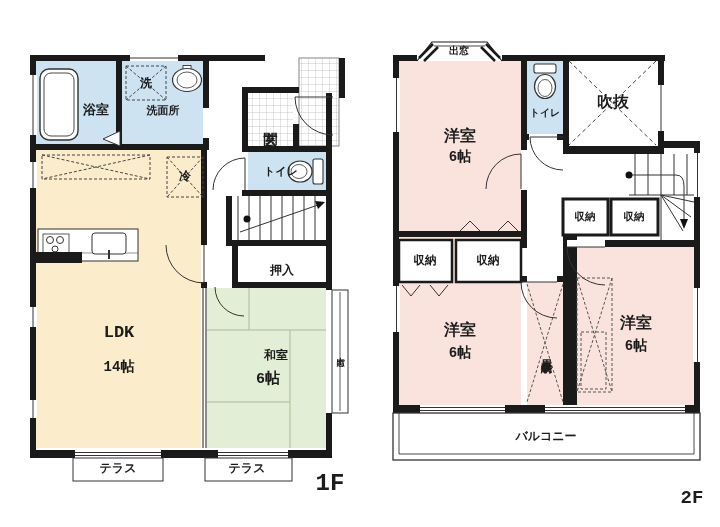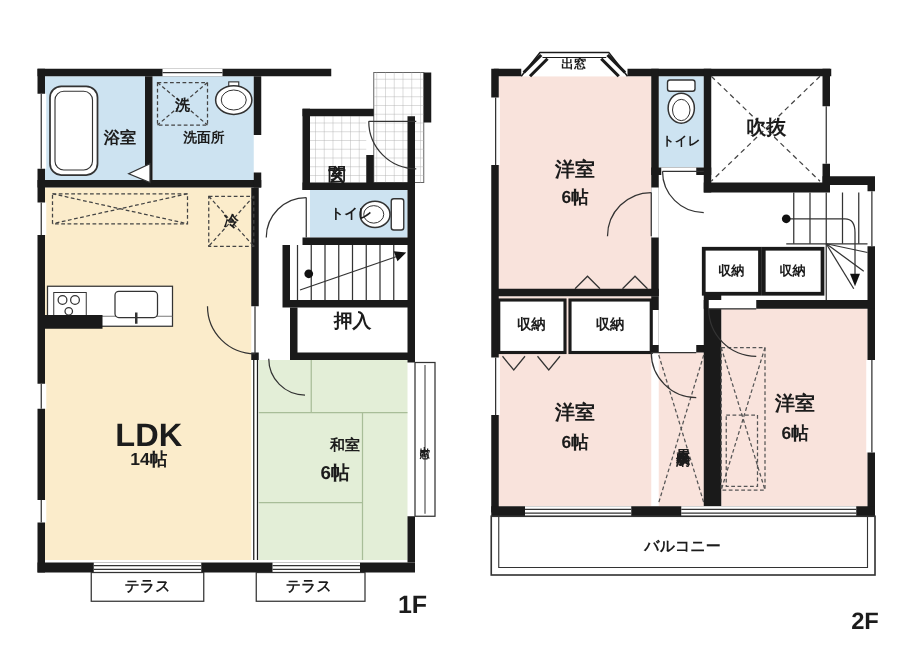--- a/index.html
+++ b/index.html
@@ -1,21 +1,21 @@
 <!DOCTYPE html>
 <html><head>
 <meta charset="utf-8">
 <style>
   html,body{margin:0;padding:0;background:#fff;}
   #plan{position:relative;width:720px;height:527px;background:#ffffff;overflow:hidden;
         font-family:"Liberation Sans","DejaVu Sans",sans-serif;}
   #plan svg{position:absolute;left:0;top:0;}
   .room{position:absolute;}
   .lbl{position:absolute;transform:translate(-50%,-50%);font-weight:600;color:#1c1c1c;
-       white-space:nowrap;line-height:1;z-index:5;}
+       white-space:nowrap;line-height:1;z-index:5;font-family:Liberation Mono, monospace;}
   .v{writing-mode:vertical-rl;text-orientation:upright;letter-spacing:1px;}
   .floorlabel{font-weight:700;}
 </style>
 </head>
 <body>
 
 <div id="plan">
 
   <div class="room" style="left: 36px; top: 61px; width: 80px; height: 83px; background: rgb(205, 227, 241);"></div>
   <div class="room" style="left: 122px; top: 61px; width: 81px; height: 83px; background: rgb(205, 227, 241);"></div>
@@ -301,29 +301,29 @@
       <path d="M399,413 L399,454 L694,454 L694,413" fill="none" stroke-width="0.9"></path>
     </g>
   </svg>
 
   <div class="lbl" style="left:96px;top:110px;font-size:13px">浴室</div>
   <div class="lbl" style="left:146px;top:84px;font-size:12px">洗</div>
   <div class="lbl" style="left:163px;top:111px;font-size:11px">洗面所</div>
   <div class="lbl v" style="left:270px;top:121px;font-size:14px">玄関</div>
   <div class="lbl" style="left:281px;top:172px;font-size:11px">トイレ</div>
   <div class="lbl" style="left:185px;top:177px;font-size:12px">冷</div>
-  <div class="lbl" style="left:282px;top:257px;font-size:15px">押入</div>
-  <div class="lbl" style="left:119px;top:348px;font-size:26px">LDK</div>
+  <div class="lbl" style="left:282px;top:271px;font-size:12px">押入</div>
+  <div class="lbl" style="left:119px;top:332px;font-size:17px">LDK</div>
   <div class="lbl" style="left:119px;top:367px;font-size:14px">14帖</div>
   <div class="lbl" style="left:276px;top:356px;font-size:12px">和室</div>
   <div class="lbl" style="left:268px;top:379px;font-size:15px">6帖</div>
   <div class="lbl v" style="left:340px;top:351px;font-size:8.5px">出窓</div>
   <div class="lbl" style="left:118px;top:469px;font-size:12px">テラス</div>
   <div class="lbl" style="left:247px;top:469px;font-size:12px">テラス</div>
-  <div class="lbl floorlabel" style="left:330px;top:484px;font-size:20px">1F</div>
+  <div class="lbl floorlabel" style="left:330px;top:484px;font-size:24px">1F</div>
 
   <div class="lbl" style="left:459px;top:52px;font-size:10px">出窓</div>
   <div class="lbl" style="left:460px;top:137px;font-size:16px">洋室</div>
   <div class="lbl" style="left:460px;top:157px;font-size:14px">6帖</div>
   <div class="lbl" style="left:545px;top:114px;font-size:10px">トイレ</div>
   <div class="lbl" style="left:613px;top:103px;font-size:16px">吹抜</div>
   <div class="lbl" style="left:585px;top:217px;font-size:10.5px">収納</div>
   <div class="lbl" style="left:634px;top:217px;font-size:10.5px">収納</div>
   <div class="lbl" style="left:425px;top:261px;font-size:11.5px">収納</div>
   <div class="lbl" style="left:488px;top:261px;font-size:11.5px">収納</div>

